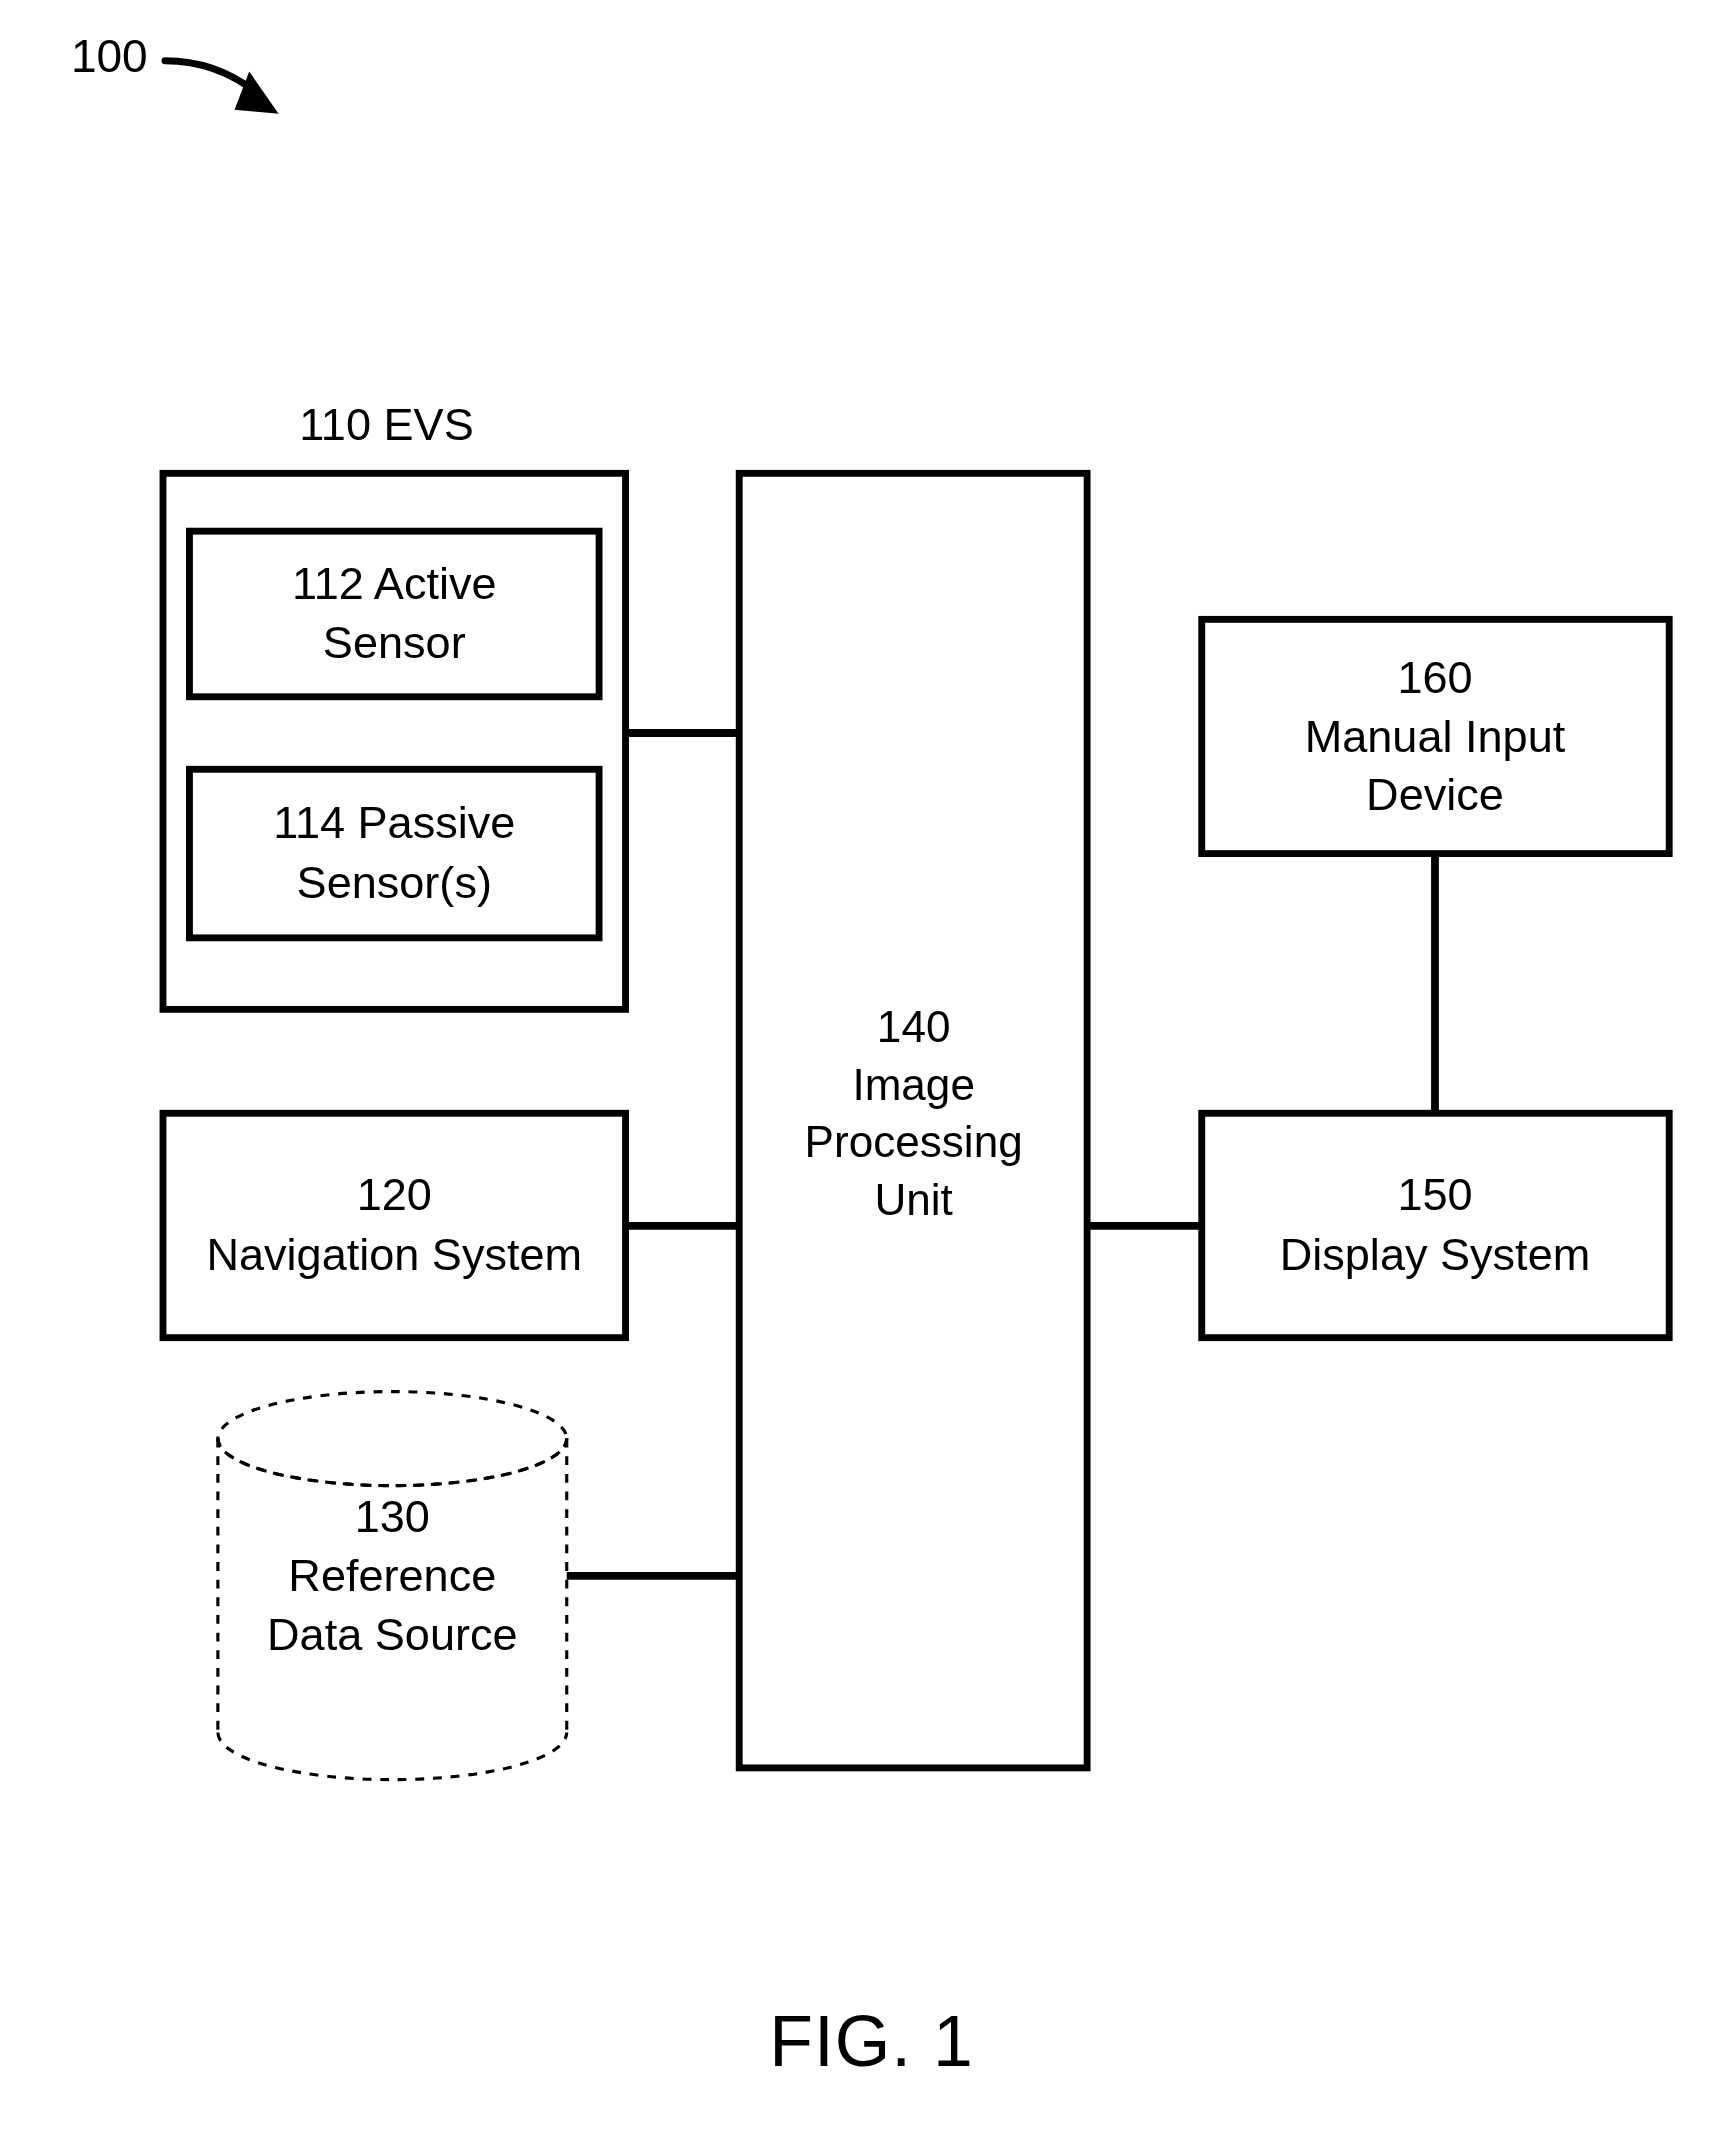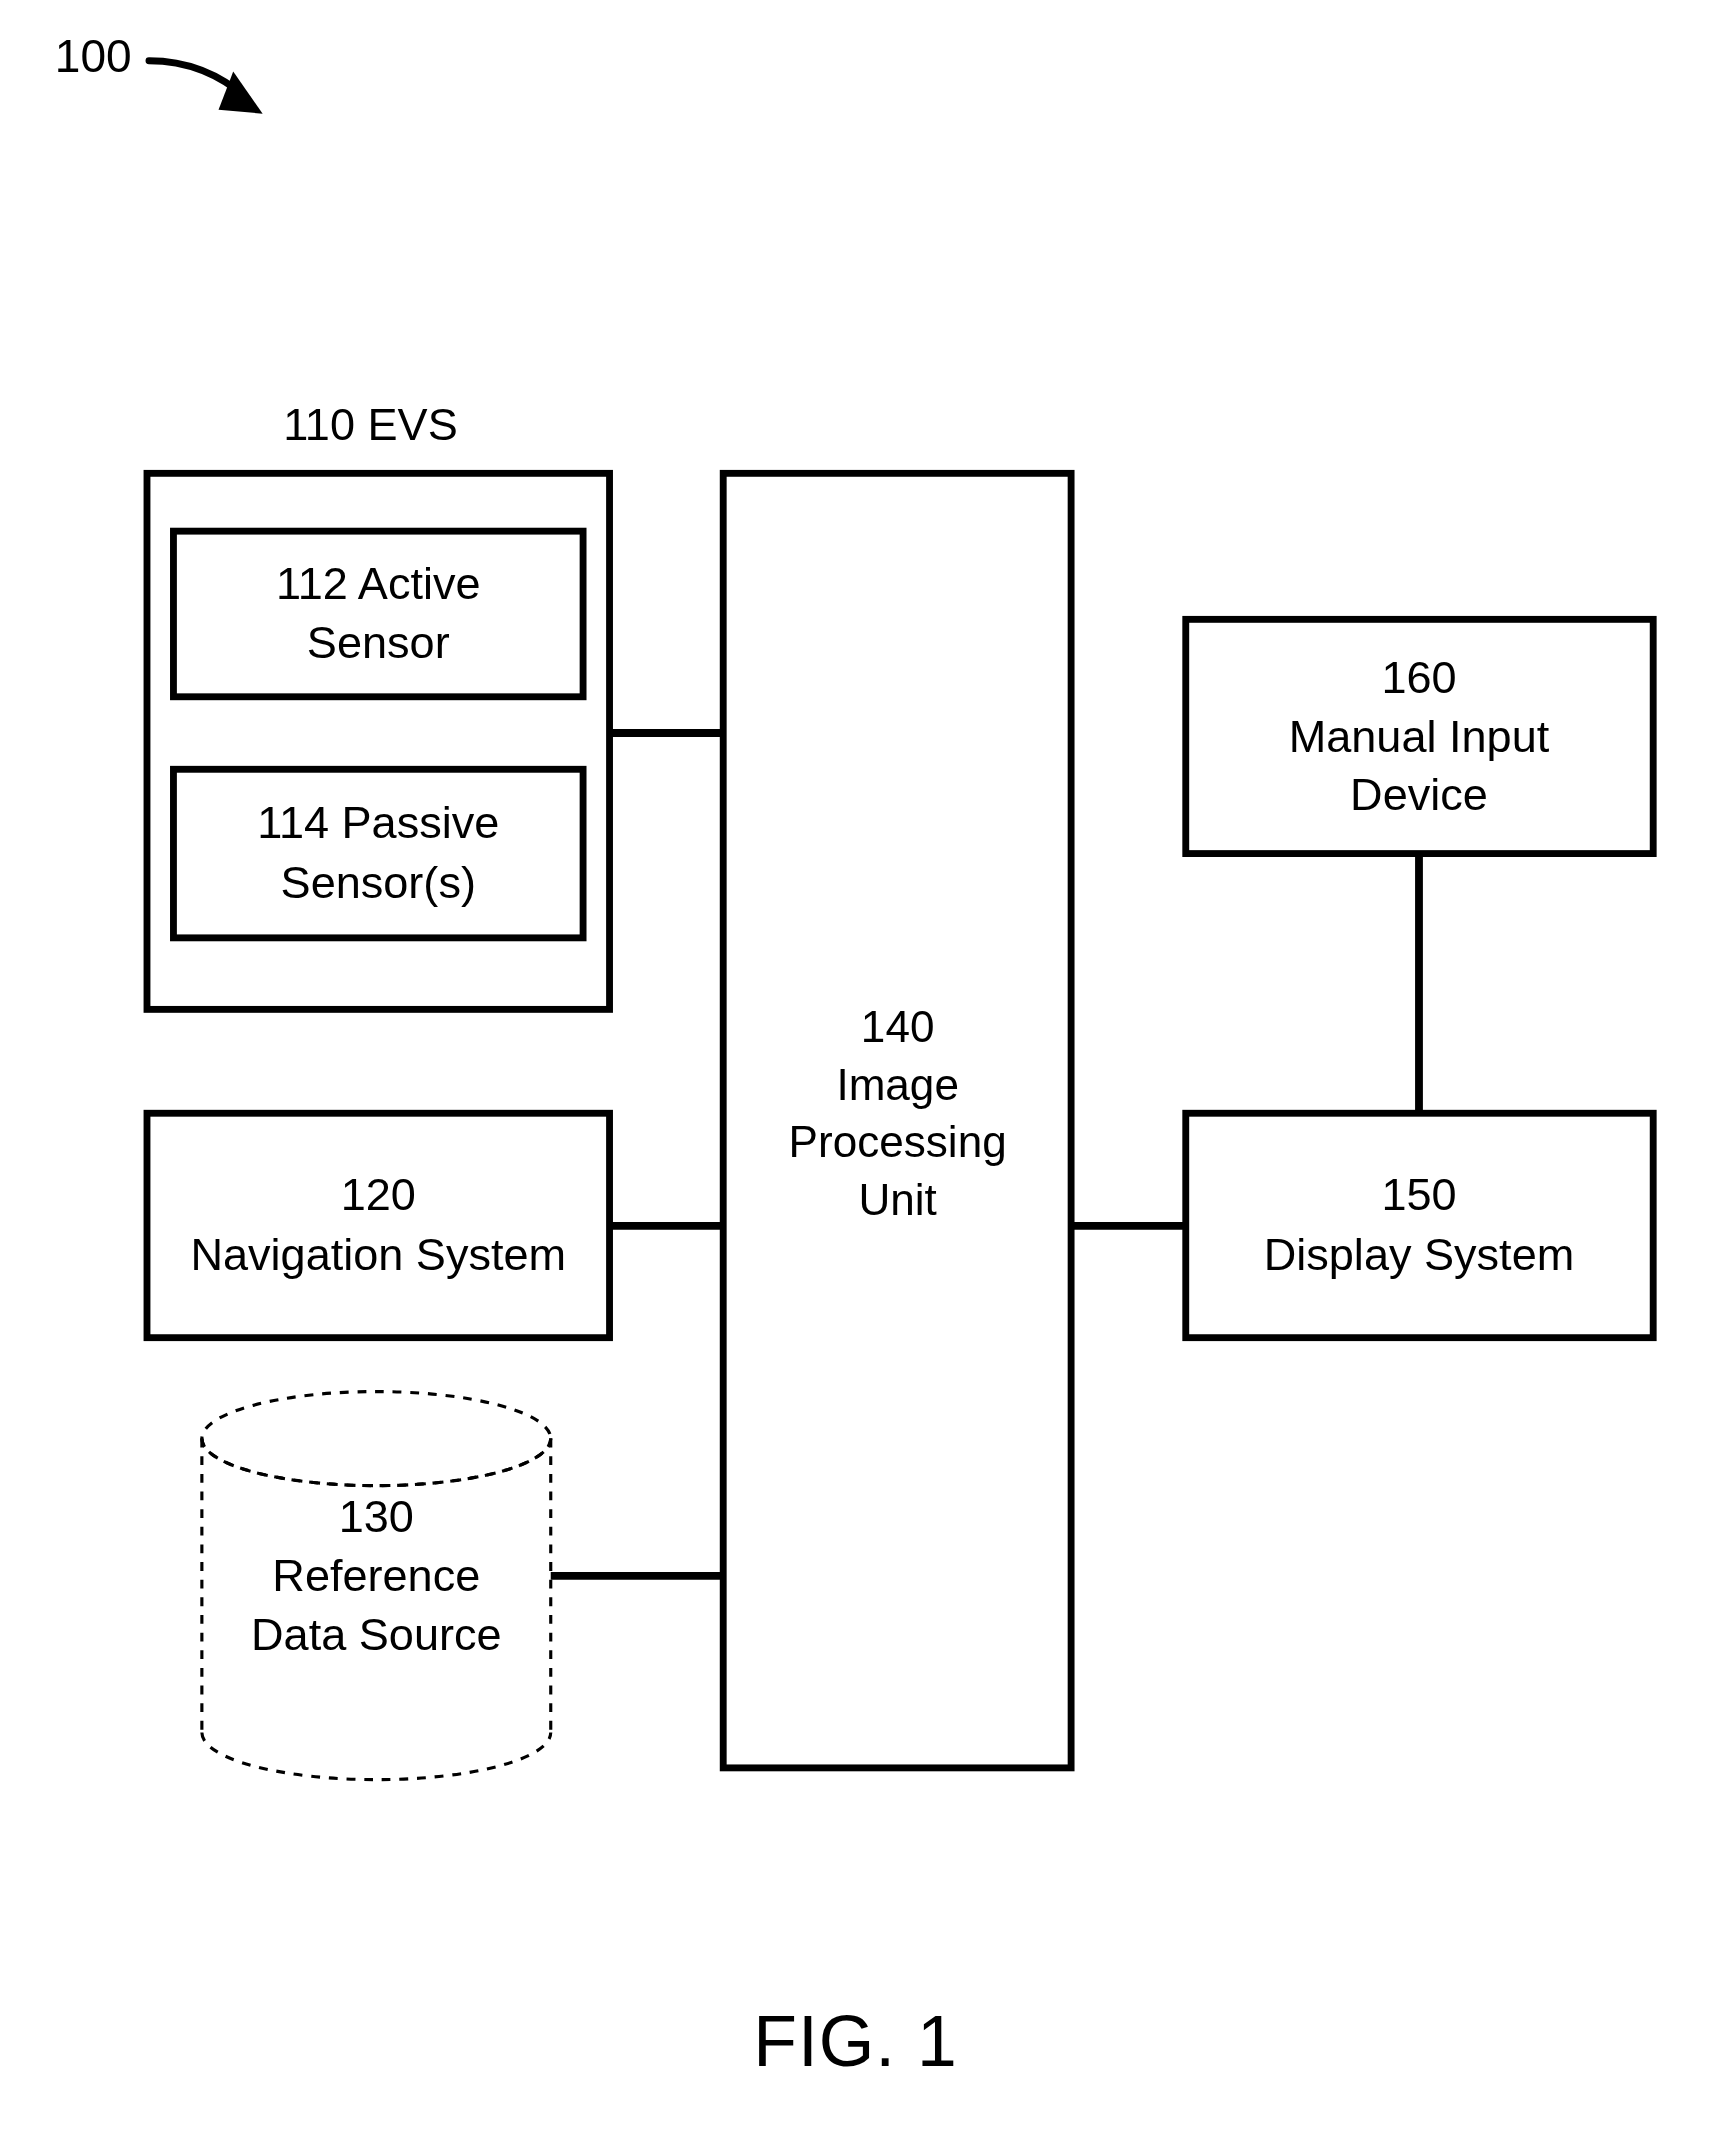--- a/index.html
+++ b/index.html
@@ -10,21 +10,21 @@
   body {
     width: 1712px;
     height: 2154px;
     position: relative;
     font-family: "Liberation Sans", sans-serif;
     color: #000000;
     overflow: hidden;
   }
   #figure-root {
     position: absolute;
-    left: 0;
+    left: 16px;
     top: 0;
     width: 1404px;
     height: 2154px;
   }
   svg.fig {
     display: block;
     width: 1712px;
     height: 2154px;
   }
   .box-stroke {

